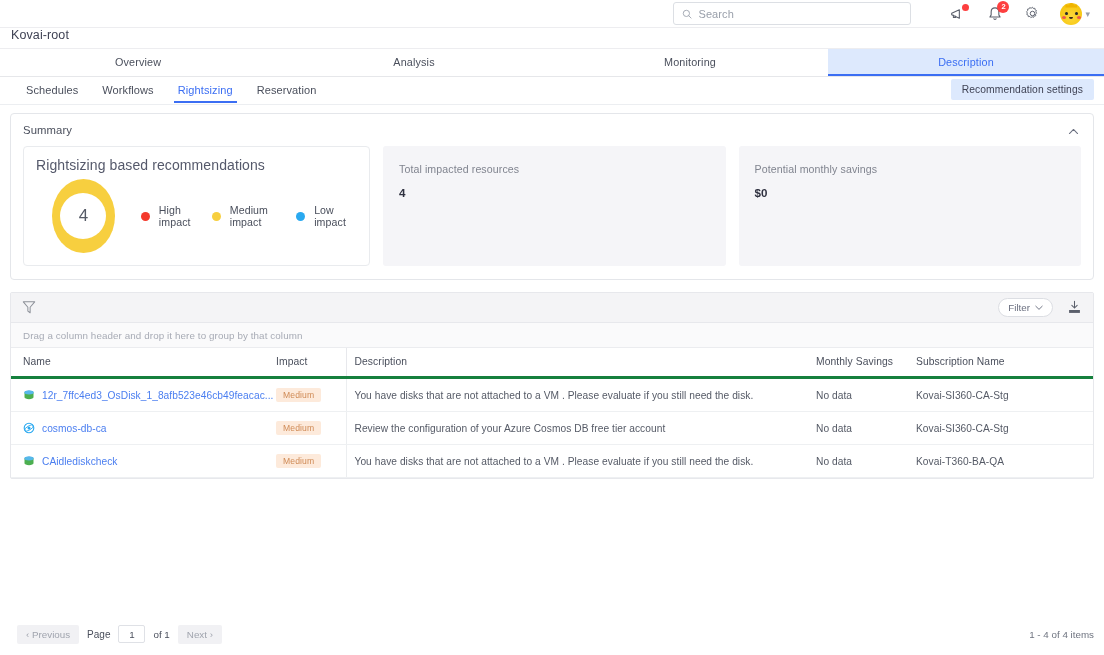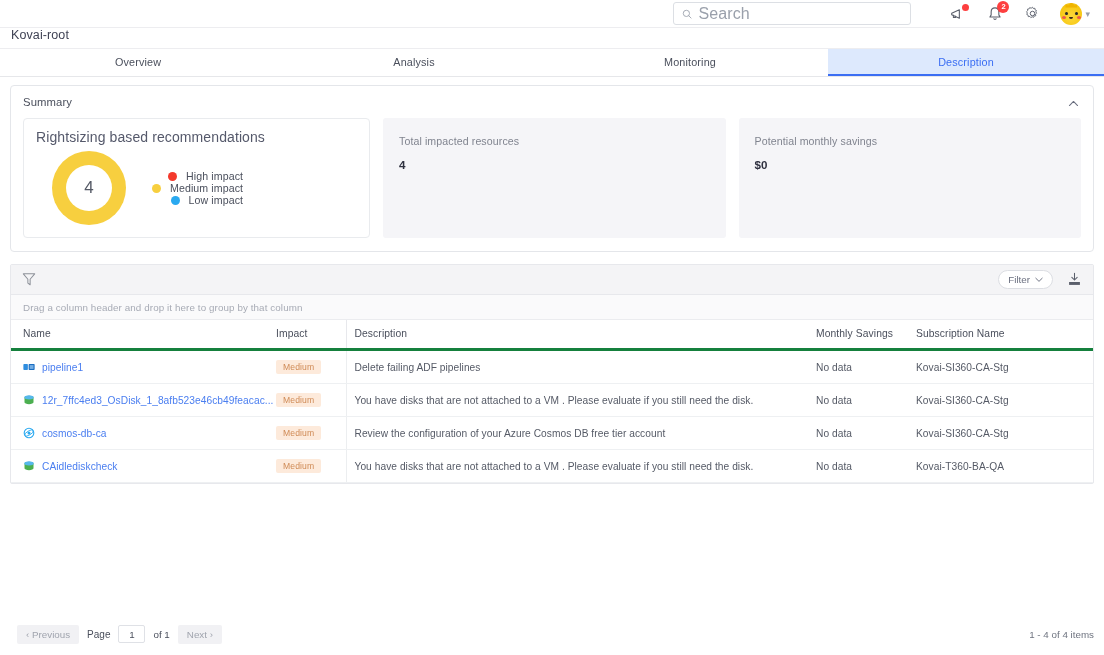--- a/index.html
+++ b/index.html
@@ -19,21 +19,21 @@
     background: #ffffff;
     position: relative;
   }
   .search-box {
     width: 238px; height: 23px;
     border: 1px solid #dcdfe4; border-radius: 3px;
     display: flex; align-items: center; gap: 6px;
     padding: 0 8px;
     background: #fff;
   }
-  .search-box .ph { font-size: 16px; color: #9aa0ab; letter-spacing: .1px; }
+  .search-box .ph { font-size: 11px; color: #9aa0ab; letter-spacing: .1px; }
   .topicons { display: flex; align-items: center; gap: 19px; margin-left: 38px; }
   .ticon { position: relative; width: 18px; height: 18px; display: flex; align-items: center; justify-content: center; cursor: pointer; }
   .reddot { position: absolute; top: -1px; right: -2px; width: 7px; height: 7px; border-radius: 50%; background: #fd3f3f; }
   .badge2 {
     position: absolute; top: -4px; right: -5px;
     min-width: 12px; height: 12px; padding: 0 2px;
     border-radius: 50%; background: #fd3f3f; color: #fff;
     font-size: 7.5px; line-height: 12px; text-align: center; font-weight: bold;
   }
   .avatar-wrap { display: flex; align-items: center; gap: 3px; cursor: pointer; }
@@ -127,21 +127,21 @@
     display: flex; align-items: center; justify-content: center;
     position: relative;
   }
   .donut::after {
     content: ""; position: absolute; width: 46px; height: 46px;
     border-radius: 50%; background: #fff;
   }
   .donut .val {
     position: relative; z-index: 2; font-size: 17px; color: #555a66; font-weight: 300;
   }
-  .legend { display: flex; flex-direction: column; gap: 0; align-items: flex-end; }
+  .legend { display: flex; flex-direction: row; gap: 8px; }
   .lg { display: flex; align-items: center; gap: 9px; font-size: 10.6px; color: #4a4f5c; letter-spacing: .1px; }
   .dot { width: 9px; height: 9px; border-radius: 50%; flex: none; }
 
   .stat {
     flex: 1; background: #f5f5f8; border-radius: 3px;
     padding: 17px 16px 18px;
   }
   .stat .lbl { font-size: 10.6px; color: #80848f; margin-bottom: 11px; letter-spacing: .1px; }
   .stat .val { font-size: 11.6px; color: #2f3140; font-weight: bold; }
 
@@ -274,20 +274,27 @@
     <span class="title">Kovai-root</span>
   </div>
 
   <div class="maintabs">
     <div class="maintab">Overview</div>
     <div class="maintab">Analysis</div>
     <div class="maintab">Monitoring</div>
     <div class="maintab active">Description</div>
   </div>
 
+  <div class="subtabs">
+    <div class="subtab">Schedules</div>
+    <div class="subtab">Workflows</div>
+    <div class="subtab active">Rightsizing</div>
+    <div class="subtab">Reservation</div>
+    <div class="rec-settings">Recommendation settings</div>
+  </div>
 
   <div class="content">
     <div class="panel">
       <div class="panel-title">Summary</div>
       <svg class="chev-up" viewBox="0 0 16 16">
         <path d="M3 10.5 L8 5.5 L13 10.5" fill="none" stroke="#6b7080" stroke-width="1.3" stroke-linecap="round" stroke-linejoin="round"></path>
       </svg>
 
       <div class="cards">
 
@@ -353,39 +360,20 @@
       <thead>
         <tr>
           <th class="c-name">Name</th>
           <th class="c-impact">Impact</th>
           <th class="c-desc">Description</th>
           <th class="c-savings">Monthly Savings</th>
           <th class="c-sub">Subscription Name</th>
         </tr>
       </thead>
       <tbody>
-        <tr>
-          <td class="c-name">
-            <div class="name-cell">
-              <svg class="ricon" viewBox="0 0 16 16">
-                <rect x="0.5" y="4" width="6" height="8" rx="1" fill="#2e8ddf"></rect>
-                <rect x="7.5" y="4" width="8" height="8" rx="1" fill="#1b6ec2"></rect>
-                <rect x="9" y="6" width="5" height="1.4" fill="#bfe3ff"></rect>
-                <rect x="9" y="8.6" width="5" height="1.4" fill="#bfe3ff"></rect>
-              </svg>
-              <span class="lnk">pipeline1</span>
-            </div>
-          </td>
-          <td class="c-impact">
-            <span class="pill-medium">Medium</span>
-          </td>
-          <td class="c-desc">Delete failing ADF pipelines</td>
-          <td class="c-savings">No data</td>
-          <td class="c-sub">Kovai-SI360-CA-Stg</td>
-        </tr>
 
         <tr>
           <td class="c-name">
             <div class="name-cell">
               <svg class="ricon" viewBox="0 0 16 16">
                 <ellipse cx="8" cy="4.6" rx="6" ry="2.6" fill="#3a9bd9"></ellipse>
                 <path d="M2 4.6 L2 11 C2 12.4 4.7 13.6 8 13.6 C11.3 13.6 14 12.4 14 11 L14 4.6 Z" fill="#4caf50"></path>
                 <ellipse cx="8" cy="4.6" rx="6" ry="2.6" fill="#56b8ea"></ellipse>
               </svg>
               <span class="lnk">12r_7ffc4ed3_OsDisk_1_8afb523e46cb49feacac...</span>

